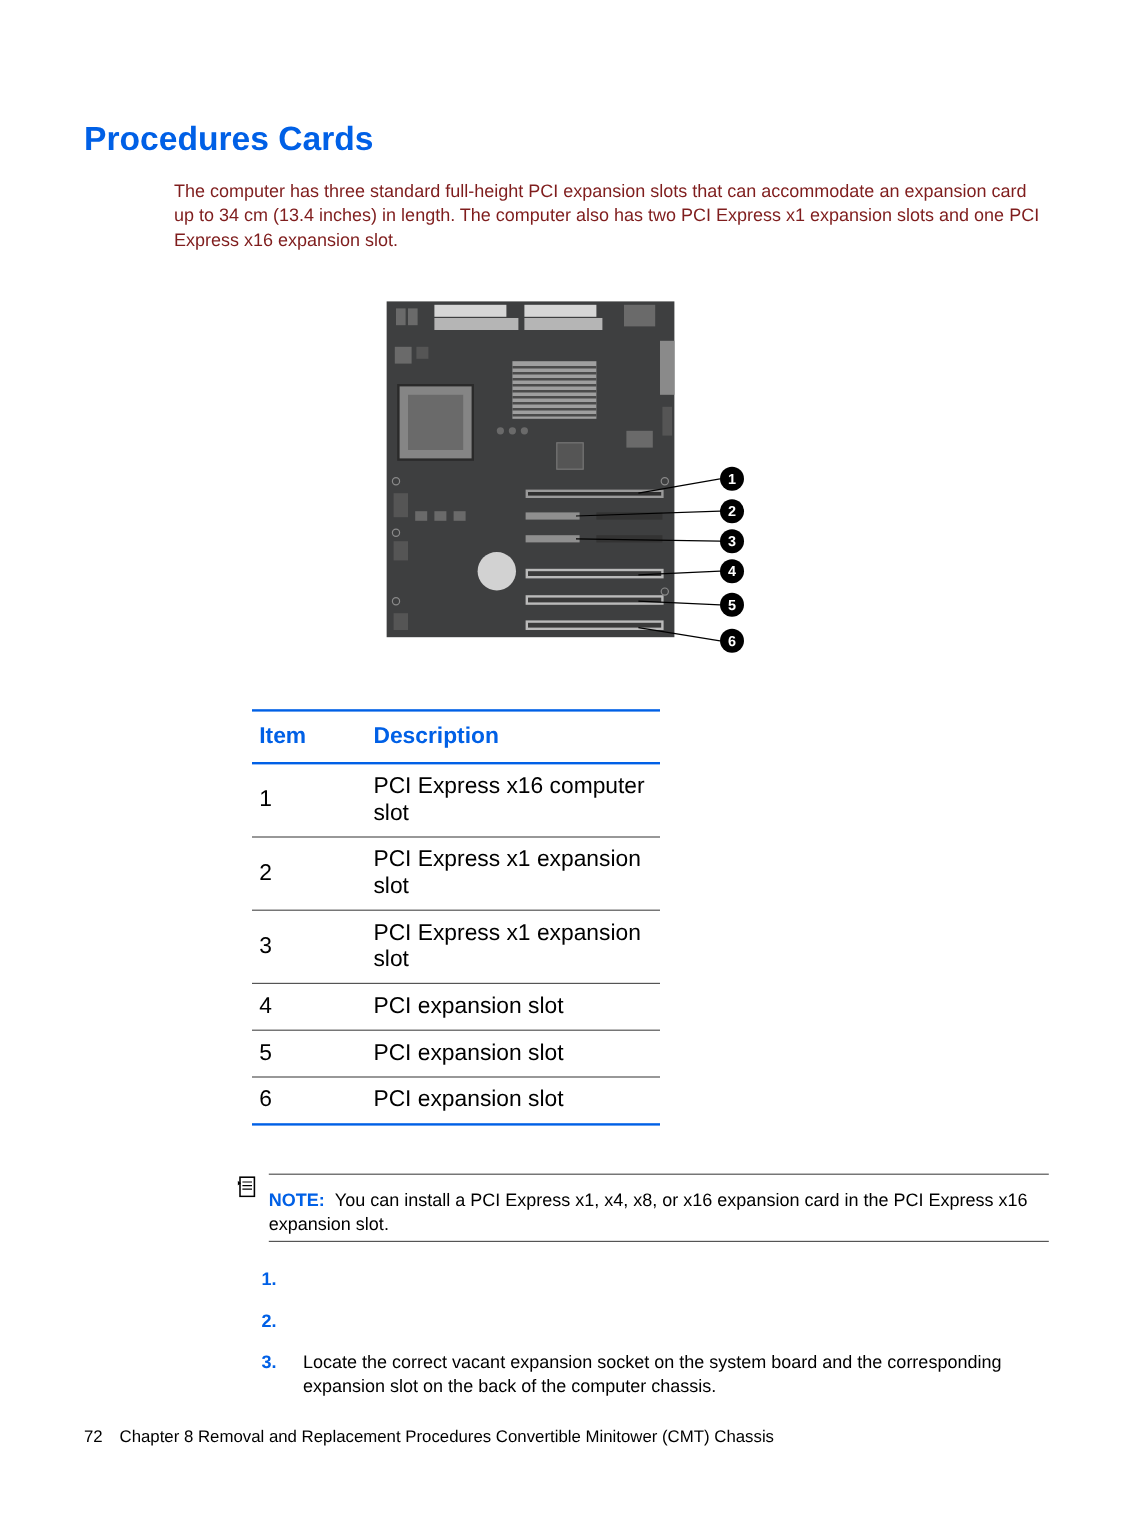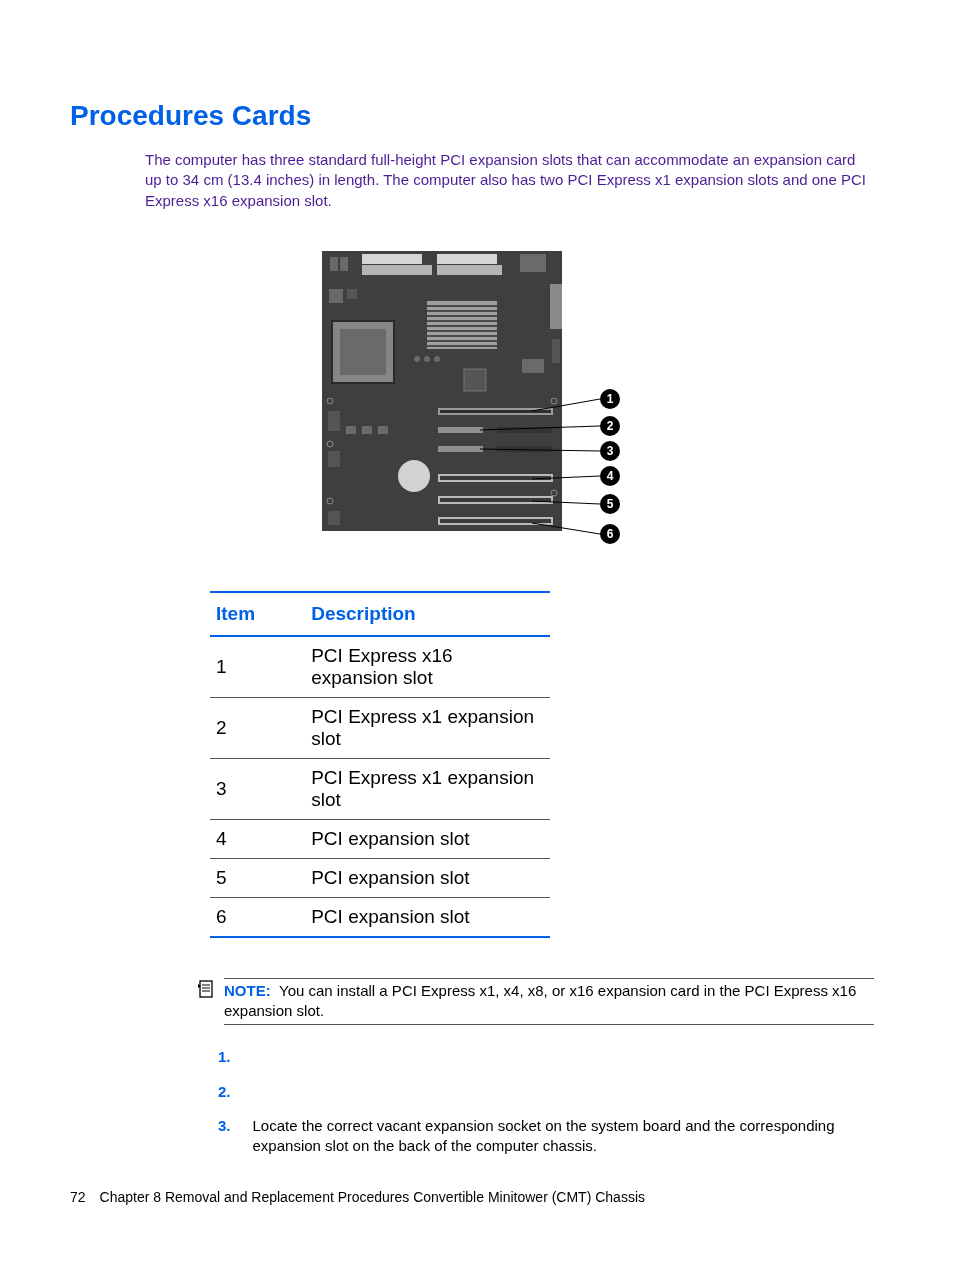--- a/index.html
+++ b/index.html
@@ -14,21 +14,21 @@
   .page {
     padding: 100px 70px 0 70px;
   }
   h1 {
     color: #0060e6;
     font-size: 28px;
     font-weight: bold;
     margin-bottom: 18px;
   }
   .intro {
-    color: #4c1d95;
+    color: #7f1d1d;
     font-size: 15px;
     line-height: 1.35;
     margin-left: 75px;
     margin-right: 10px;
     margin-bottom: 40px;
   }
   .figure-wrap {
     display: flex;
     justify-content: center;
     margin: 0 0 40px 0;
@@ -74,21 +74,21 @@
   }
   .note-icon {
     flex: 0 0 auto;
     margin-top: 2px;
   }
   .note-content {
     font-size: 15px;
     line-height: 1.35;
     border-top: 1px solid #555;
     border-bottom: 1px solid #555;
-    padding: 2px 0 3px 0;
+    padding: 12px 0 3px 0;
     width: 100%;
   }
   .note-content b { color: #0060e6; font-weight: bold; }
   .para {
     margin-left: 148px;
     margin-right: 10px;
     font-size: 15px;
     margin-bottom: 18px;
   }
   .steps {
@@ -238,21 +238,21 @@
     <table>
       <thead>
         <tr>
           <th style="width:28%">Item</th>
           <th>Description</th>
         </tr>
       </thead>
       <tbody>
         <tr>
             <td>1</td>
-            <td>PCI Express x16 expansion slot</td>
+            <td>PCI Express x16 computer slot</td>
           </tr>
         <tr>
             <td>2</td>
             <td>PCI Express x1 expansion slot</td>
           </tr>
         <tr>
             <td>3</td>
             <td>PCI Express x1 expansion slot</td>
           </tr>
         <tr>

